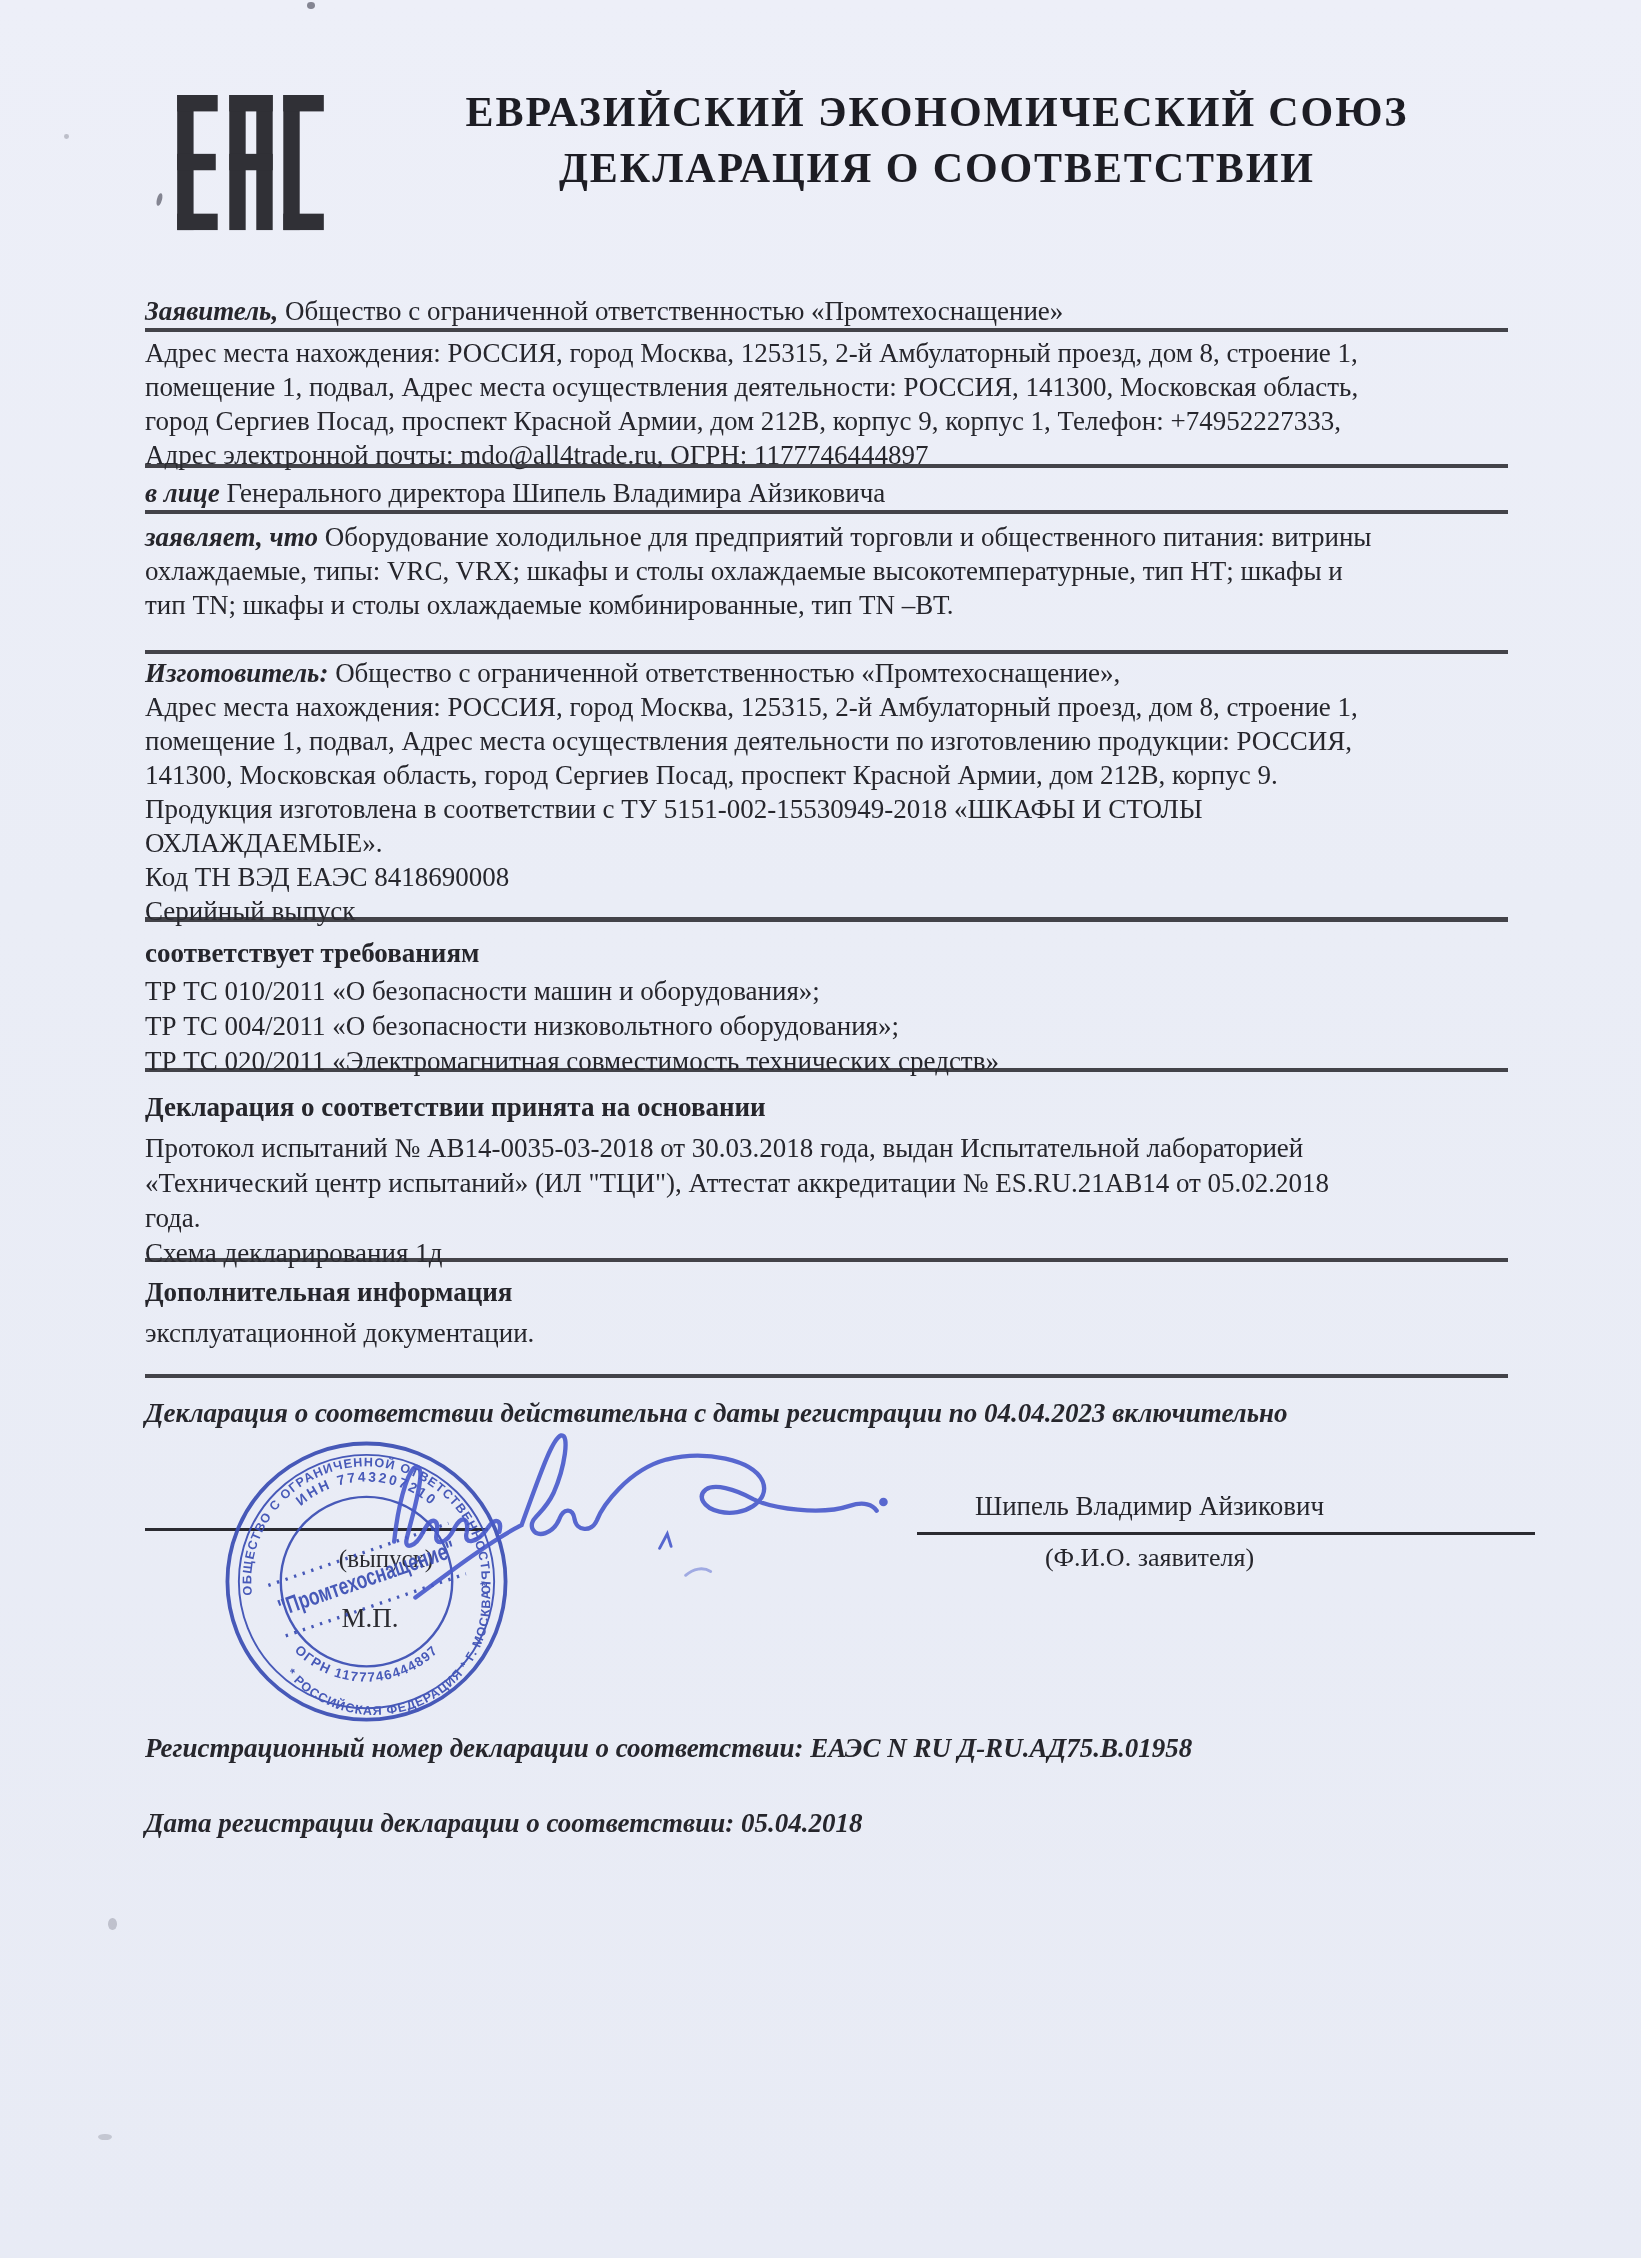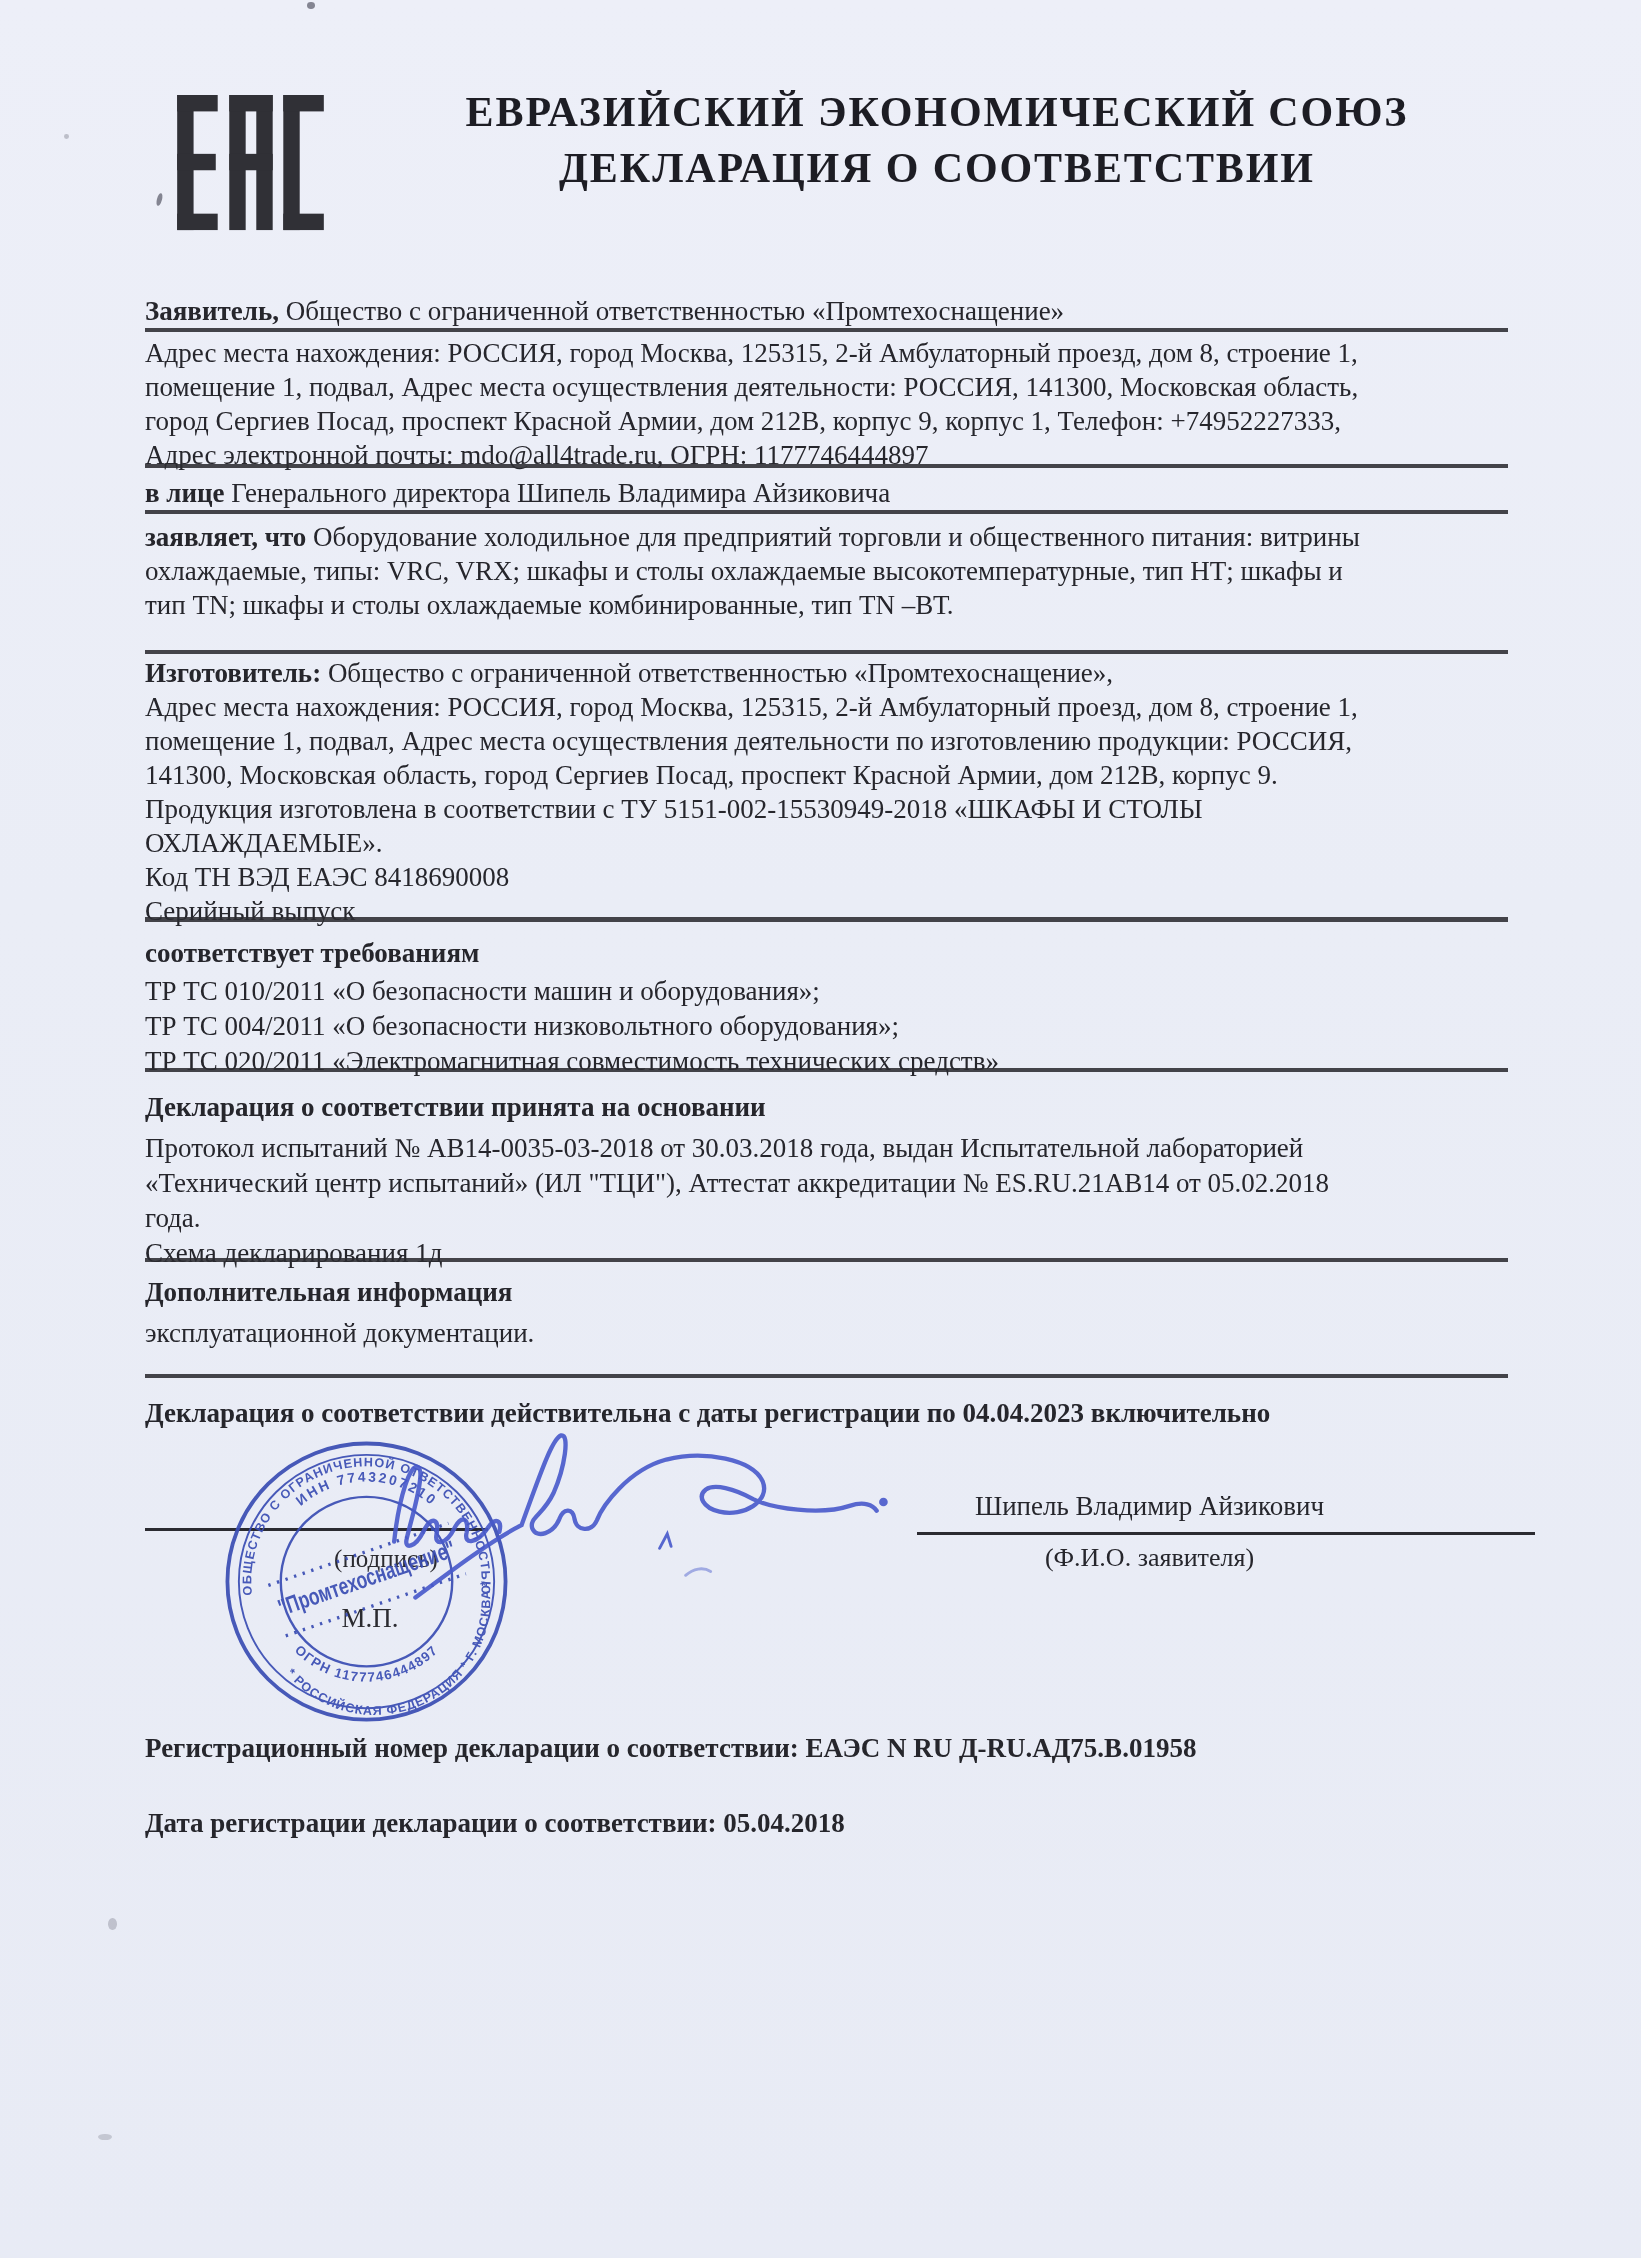--- a/index.html
+++ b/index.html
@@ -12,21 +12,21 @@
     overflow:hidden;
   }
   .abs{position:absolute;}
   .titles{left:261px;top:84px;width:1352px;text-align:center;
           font-weight:bold;font-size:42px;line-height:56px;letter-spacing:1.9px;color:#1d1d24;}
   .sec{left:145px;width:1363px;}
   .ln{height:34px;line-height:34px;font-size:27px;white-space:nowrap;}
   .ln36{height:35px;line-height:35px;font-size:27px;white-space:nowrap;}
   .hd39{height:38px;line-height:34px;font-size:27px;font-weight:bold;white-space:nowrap;}
   .hd42{height:41px;line-height:35px;font-size:27px;font-weight:bold;white-space:nowrap;}
-  .b{font-weight:bold;}
+  .b{font-weight:bold;font-style:italic;}
   .rule{left:145px;width:1363px;height:3.9px;background:#2b2b31;opacity:.88;}
   .caption{font-size:25px;text-align:center;color:#2b2b30;}
   .speck{position:absolute;background:rgba(45,45,62,.55);border-radius:50%;}
   .stampwrap{left:214px;top:1433px;opacity:.93;}
   .sigwrap{left:367px;top:1419px;}
   .nowrapc{text-align:center;white-space:nowrap;}
 </style>
 </head>
 <body>
 
@@ -117,21 +117,21 @@
     <div class="ln36">эксплуатационной документации.</div>
   </div>
   <div class="abs rule" style="top:1374px;"></div>
 
   <div class="abs sec" style="top:1396px;">
     <div class="ln b">Декларация о соответствии действительна с даты регистрации по 04.04.2023 включительно</div>
   </div>
 
   <div class="abs" style="left:145px;top:1528px;width:343px;height:2.9px;background:#2b2b31;"></div>
   <div class="abs" style="left:917px;top:1532px;width:618px;height:2.9px;background:#2b2b31;"></div>
-  <div class="abs caption" style="left:299px;top:1545px;width:174px;">(подпись)</div>
+  <div class="abs caption" style="left:299px;top:1545px;width:174px;">(выпуск)</div>
   <div class="abs caption" style="left:312px;top:1603px;width:116px;font-size:27px;">М.П.</div>
   <div class="abs nowrapc" style="left:850px;top:1491px;width:599px;font-size:27px;">Шипель Владимир Айзикович</div>
   <div class="abs nowrapc" style="left:850px;top:1543px;width:599px;font-size:26px;">(Ф.И.О. заявителя)</div>
 
   <div class="abs stampwrap">
     <svg width="305" height="301" viewBox="0 0 316 316">
       <defs>
         <path id="arcOuterTop" d="M 44.3,197.4 A 121,121 0 1 1 271.7,197.4" fill="none"></path>
         <path id="arcOuterBottom" d="M 53.2,216.5 A 121,121 0 1 0 271.7,114.6" fill="none"></path>
         <path id="arcInnerTop" d="M 59.3,120.1 A 105,105 0 0 1 256.7,120.1" fill="none"></path>

